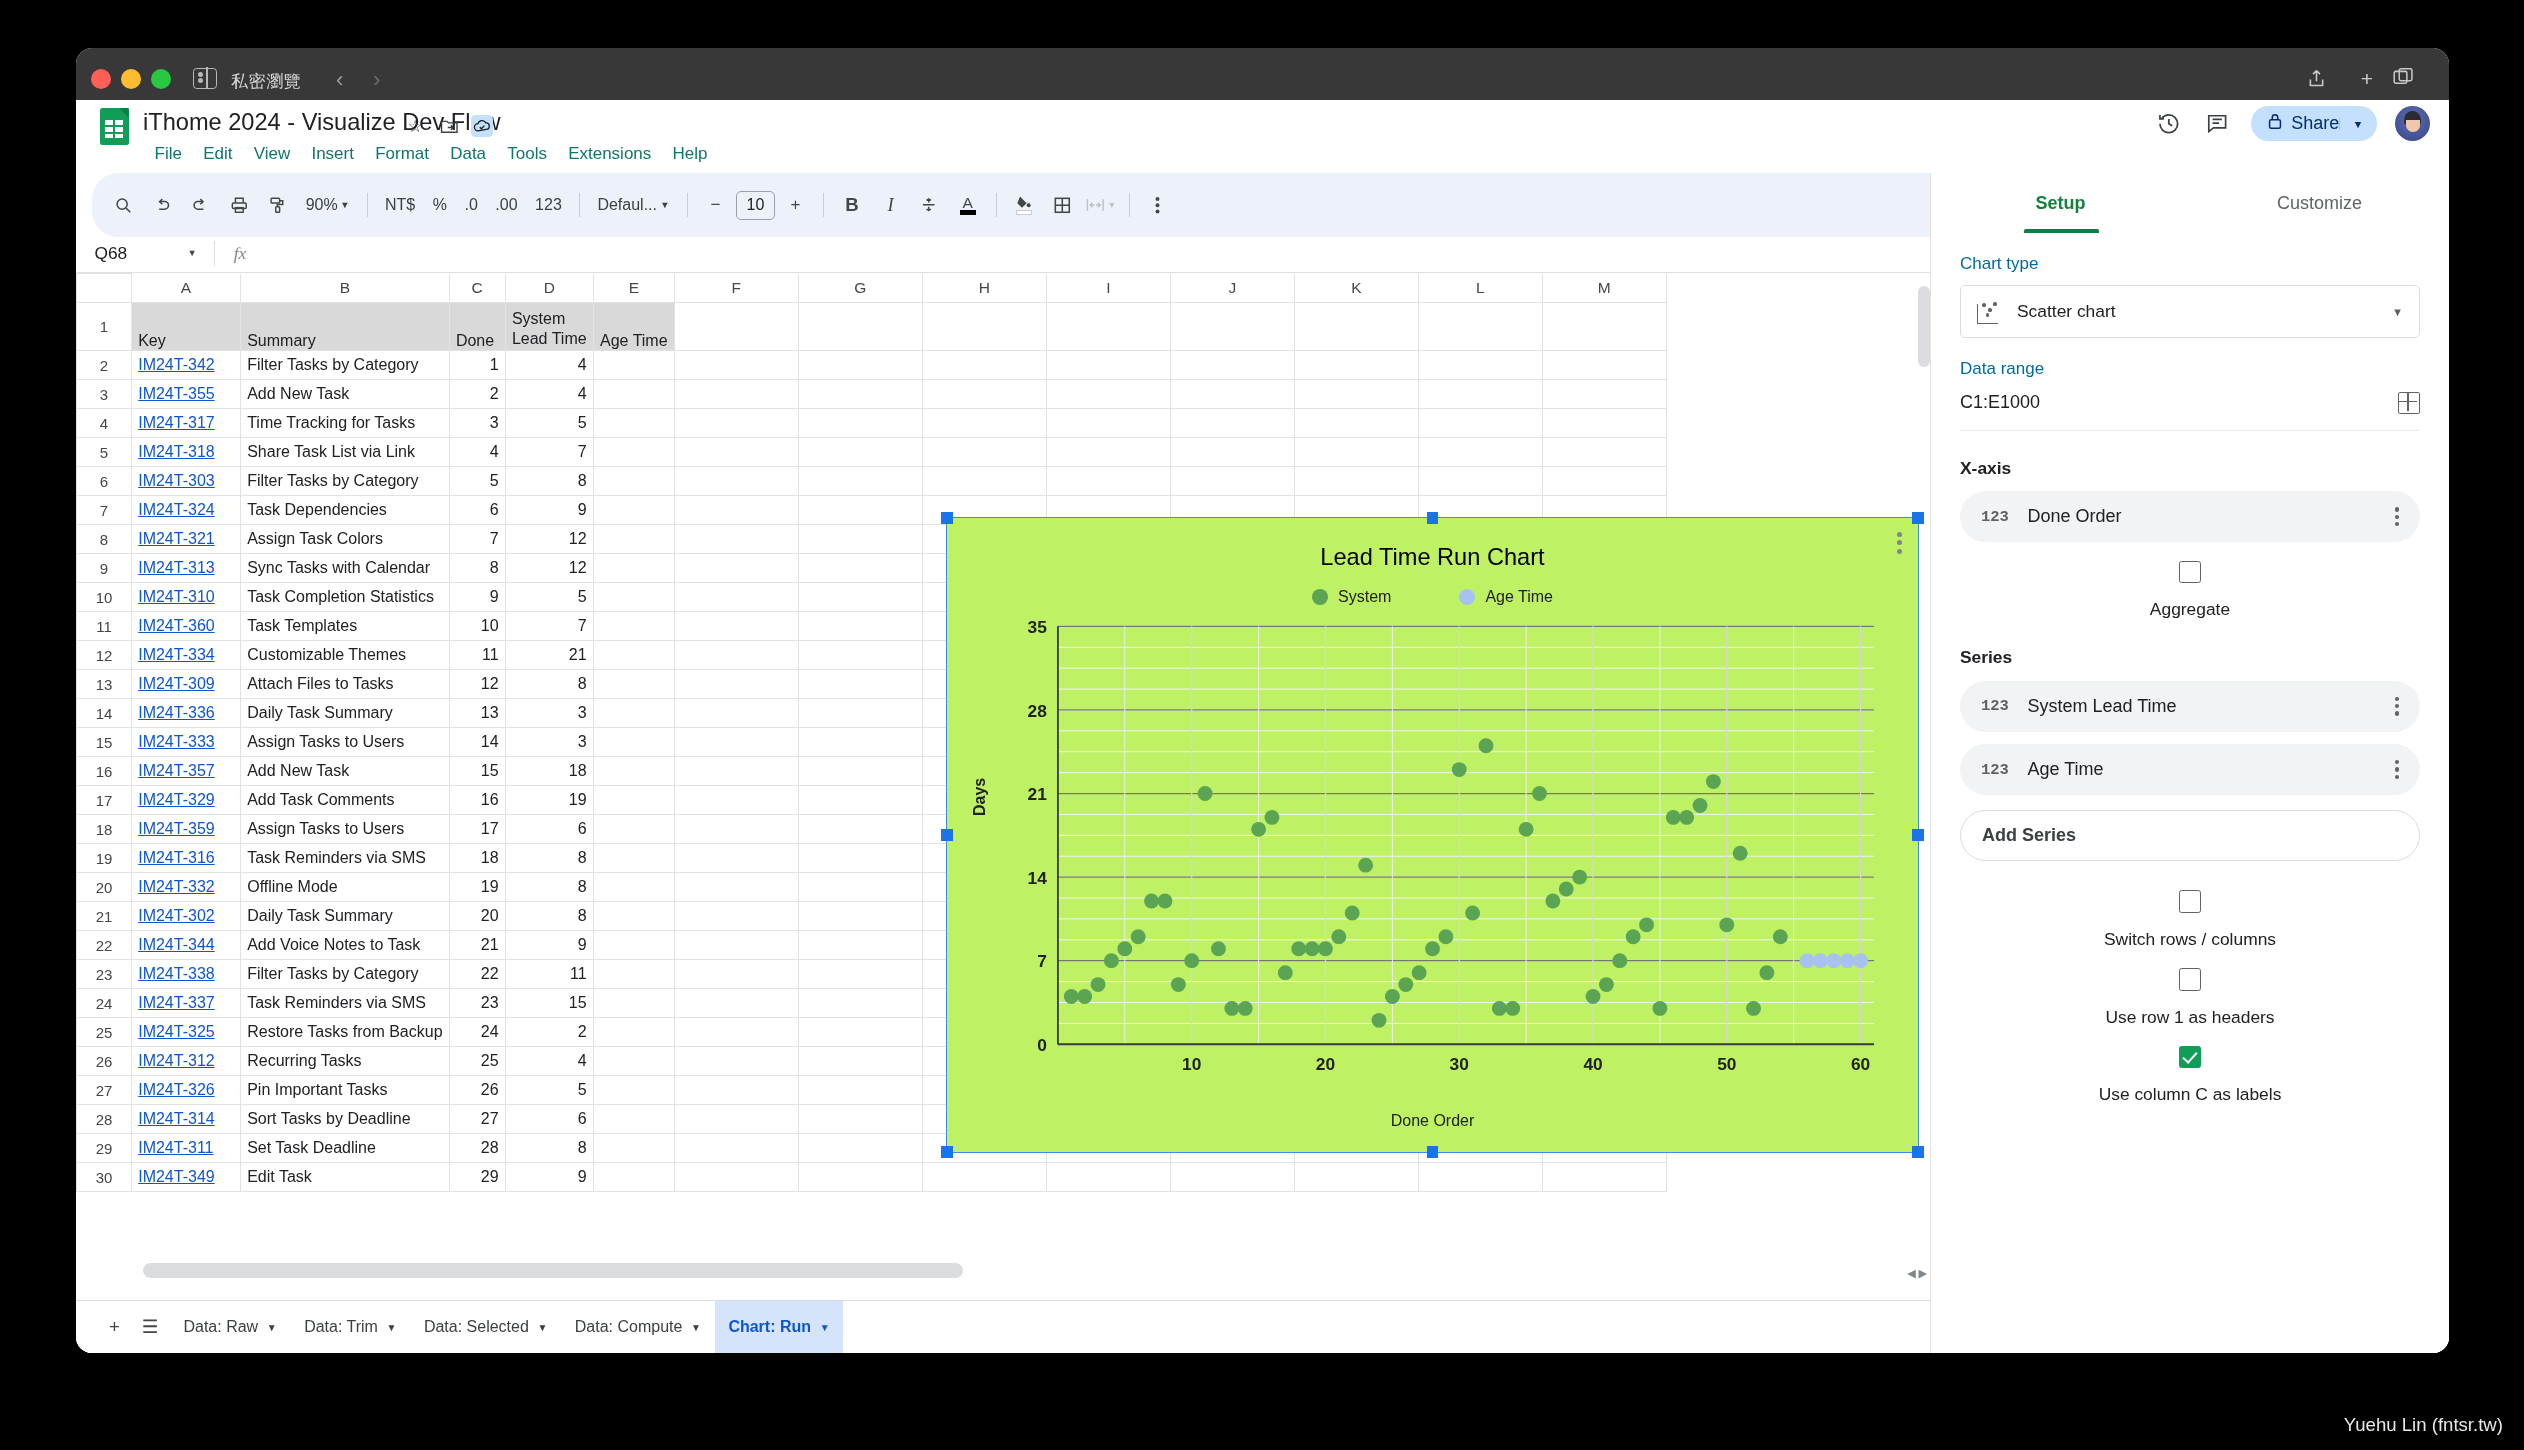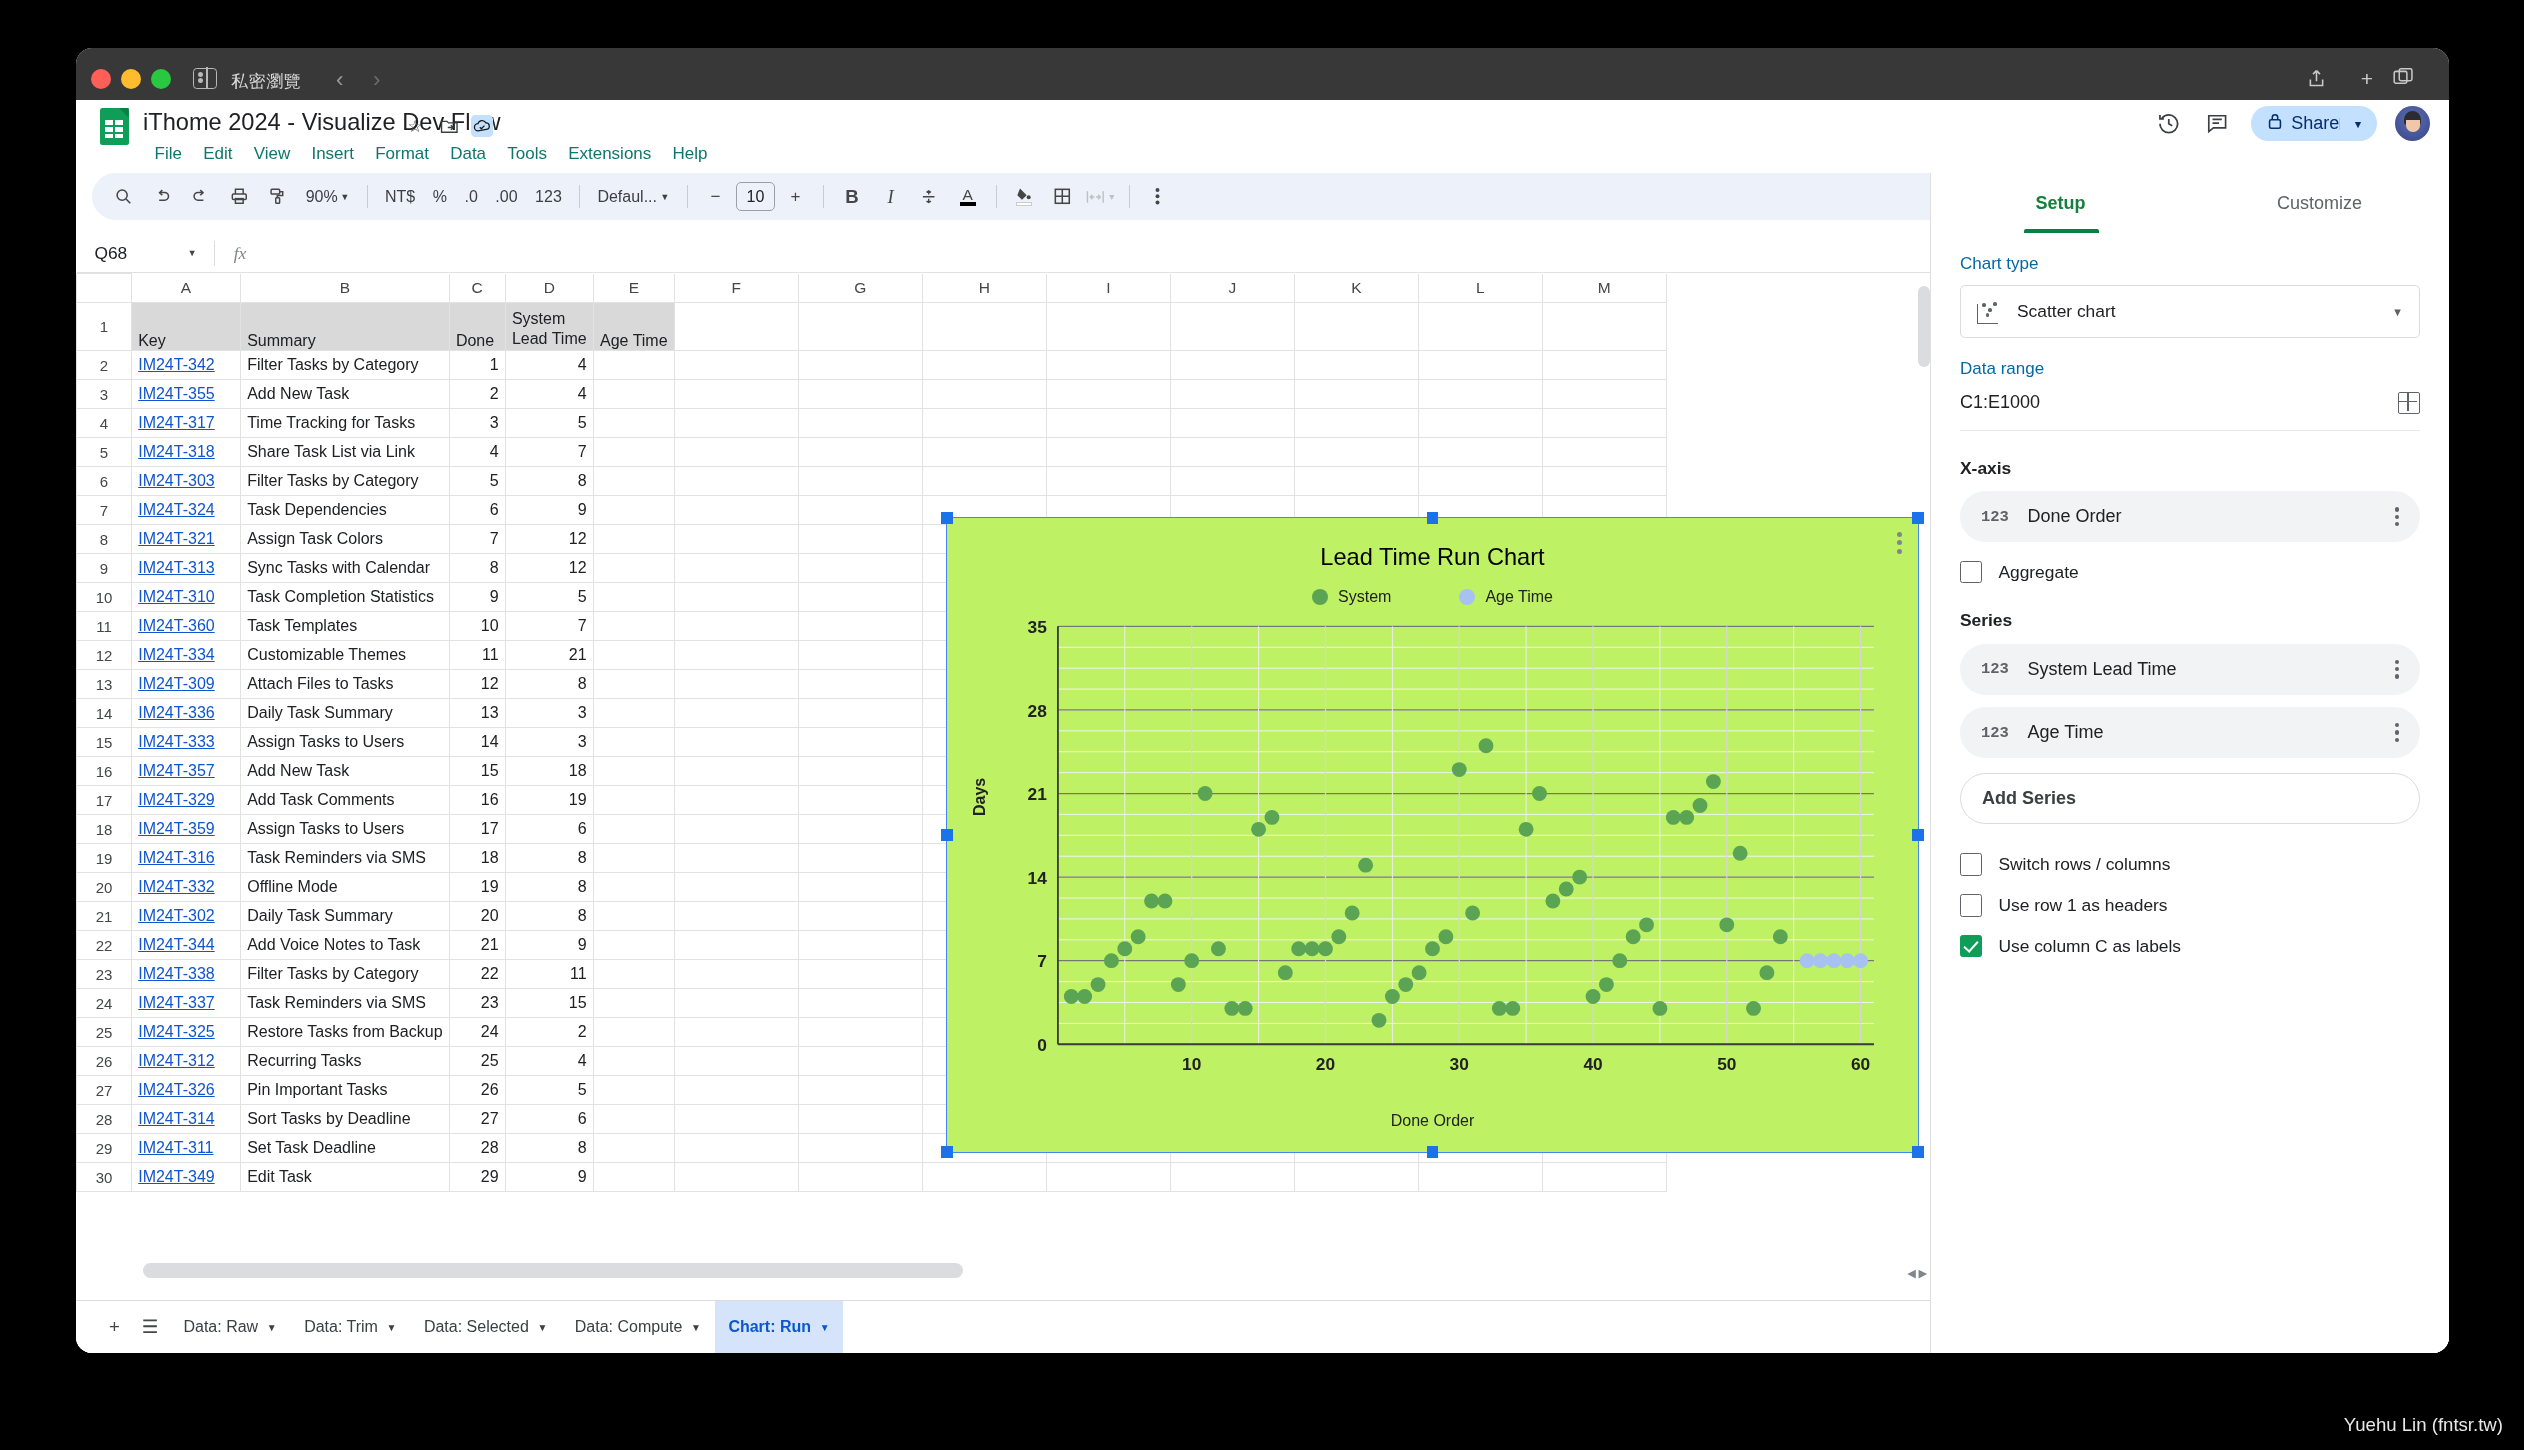--- a/index.html
+++ b/index.html
@@ -66,21 +66,21 @@
   #share-caret { border-left:0.9px solid #9fc4ef; padding:0 11.2px 0 12.4px; font-size:10.6px; }
   #avatar { width:35px; height:35px; border-radius:50%;
             background:radial-gradient(circle at 50% 38%, #5b6fb0 0%, #47569b 58%, #3a4684 100%);
             position:relative; overflow:hidden; }
   #avatar::before{content:"";position:absolute;left:8.7px;top:5px;width:17.4px;height:13.7px;
             background:#2b2b33;border-radius:8.7px 8.7px 2.5px 2.5px;}
   #avatar::after{content:"";position:absolute;left:10.6px;top:13.7px;width:13.7px;height:12.4px;
             background:#f0c7a8;border-radius:0 0 6.8px 6.8px;}
 
   
-  #toolbar { position:absolute; left:16px; right:16px; top:73px; height:47px;
+  #toolbar { position:absolute; left:16px; right:16px; top:73px; height:64px;
              background:#edf2fa; border-radius:26px; display:flex; align-items:center;
              padding:0 13.7px; gap:2.5px; }
   .tb-ic { width:36px; height:36px; border-radius:50%; display:flex; align-items:center;
            justify-content:center; font-size:17px; color:#444746; }
   .tb-sep { width:0.6px; height:23.6px; background:#c7cdd6; margin:0 7.5px; }
   .tb-txt { height:36px; display:flex; align-items:center; padding:0 7.5px; font-size:16px;
             color:#3c4043; border-radius:5px; }
   #zoom-box { display:flex; align-items:center; gap:2.5px; }
   #font-box { width:87px; justify-content:space-between; }
   #fontsize-val { width:39px; height:29px; border:0.9px solid #9aa0a6; border-radius:5px;
@@ -196,21 +196,21 @@
             border-radius:1.9px; position:relative; }
   #range-picker-icon::before{content:"";position:absolute;left:0;top:8px;width:18.6px;height:1.9px;background:#5f6368;}
   #range-picker-icon::after{content:"";position:absolute;left:8px;top:0;width:1.9px;height:18.6px;background:#5f6368;}
   .chip { margin-top:12.4px; height:51px; background:#f1f3f4; border-radius:26px; display:flex;
           align-items:center; padding:0 21px; gap:18.6px; font-size:18px; color:#202124; }
   .chip .n123 { font-size:15.5px; color:#5f6368; font-weight:bold;
                 font-family:"Liberation Mono", monospace; }
   .chip .kebab { margin-left:auto; display:flex; flex-direction:column; gap:3.1px; }
   .chip .kebab i { width:4.3px; height:4.3px; border-radius:50%; background:#5f6368; }
   .cbrow { display:flex; align-items:center; gap:16px; margin-top:18.6px; font-size:17.4px;
-           color:#202124; }
+           color:#202124;flex-direction:column; }
   .cbox { width:22.4px; height:22.4px; border:1.9px solid #5f6368; border-radius:2.5px; flex:none; }
   .cbox.on { background:#0f9d58; border-color:#0f9d58; position:relative; }
   .cbox.on::after { content:""; position:absolute; left:6.2px; top:1.9px; width:6.2px; height:11.8px;
            border:solid #fff; border-width:0 2.5px 2.5px 0; transform:rotate(42deg); }
   #add-series { margin-top:15px; height:51px; border:0.6px solid #dadce0; border-radius:26px;
            display:flex; align-items:center; padding:0 21px; font-size:18px; color:#3c4043;
            font-weight:bold; }
   #cb-group { margin-top:29px; }
 
   #watermark { position:absolute; right:21px; bottom:13.7px; color:#e8e8e8; font-size:18.6px; }

